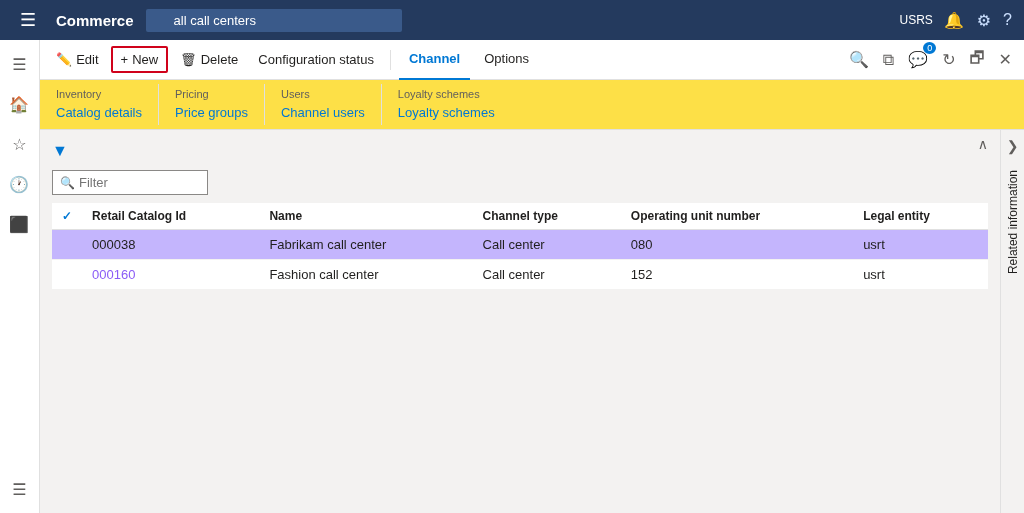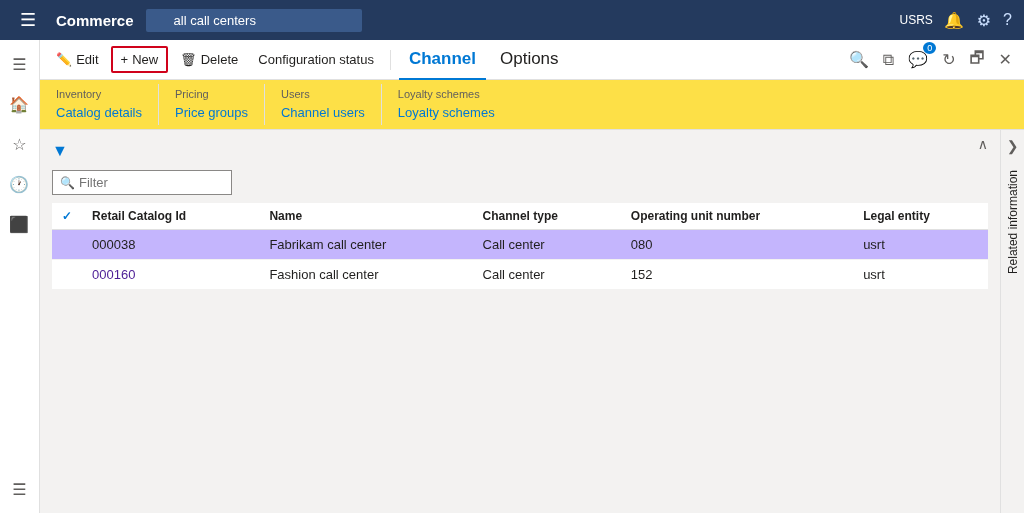--- a/index.html
+++ b/index.html
@@ -18,21 +18,21 @@
     }
     .top-nav-left { display: flex; align-items: center; gap: 12px; flex: 1; }
     .top-nav-title { font-size: 15px; font-weight: 600; color: white; }
     .top-nav-search {
       background: #3a5a8a;
       border: none;
       border-radius: 2px;
       color: white;
       padding: 4px 10px 4px 28px;
       font-size: 13px;
-      width: 216px;
+      width: 256px;
       position: relative;
       outline: none;
     }
     .search-wrapper { position: relative; }
     .search-wrapper .search-icon-nav {
       position: absolute; left: 8px; top: 50%; transform: translateY(-50%);
       color: #aac4e0; font-size: 12px;
     }
     .top-nav-right { display: flex; align-items: center; gap: 12px; }
     .top-nav-user { color: white; font-size: 12px; font-weight: 500; }
@@ -78,21 +78,21 @@
     }
     .toolbar-btn.new-btn {
       border: 2px solid #d0021b;
       color: #201f1e;
       font-weight: 500;
     }
     .toolbar-sep { width: 1px; height: 20px; background: #e0e0e0; margin: 0 4px; }
     .toolbar-tab {
       padding: 4px 10px;
       border: none; background: transparent;
-      font-size: 17px; color: #201f1e;
+      font-size: 13px; color: #201f1e;
       cursor: pointer; border-bottom: 2px solid transparent;
       height: 40px; display: flex; align-items: center;
     }
     .toolbar-tab.active {
       color: #0078d4;
       border-bottom: 2px solid #0078d4;
       font-weight: 600;
     }
     .toolbar-right { margin-left: auto; display: flex; align-items: center; gap: 6px; }
     .toolbar-right-icon { color: #605e5c; font-size: 16px; cursor: pointer; padding: 4px; }
@@ -158,21 +158,21 @@
       flex-direction: column;
     }
     .list-header {
       display: flex; align-items: center; gap: 8px;
       margin-bottom: 10px;
     }
     .filter-icon { color: #0078d4; font-size: 16px; cursor: pointer; }
     .list-title { font-size: 14px; font-weight: 600; color: #201f1e; }
     .filter-input-wrapper { position: relative; margin-bottom: 8px; }
     .filter-input {
-      width: 180px;
+      width: 156px;
       border: 1px solid #8a8886;
       padding: 4px 8px 4px 26px;
       font-size: 13px;
       color: #201f1e;
       outline: none;
       background: white;
     }
     .filter-search-icon {
       position: absolute; left: 8px; top: 50%; transform: translateY(-50%);
       color: #605e5c; font-size: 12px;
@@ -186,21 +186,21 @@
       border-bottom: 1px solid #e0e0e0;
       background: white;
     }
     .data-table td {
       padding: 7px 10px;
       font-size: 13px; color: #201f1e;
       border-bottom: 1px solid #f3f2f1;
     }
     .data-table tr.selected { background: #c4b5fd; }
     .data-table tr.selected td { color: #201f1e; }
-    .data-table td.link-cell { color: #4c1d95; cursor: pointer; }
+    .data-table td.link-cell { color: #8b5cf6; cursor: pointer; }
     .col-checkbox-header { width: 24px; }
 
     .top-collapse-btn {
       position: absolute; right: 28px; top: 0;
       color: #605e5c; cursor: pointer; font-size: 14px; padding: 6px 8px;
     }
   </style>
 </head>
 <body>
 

